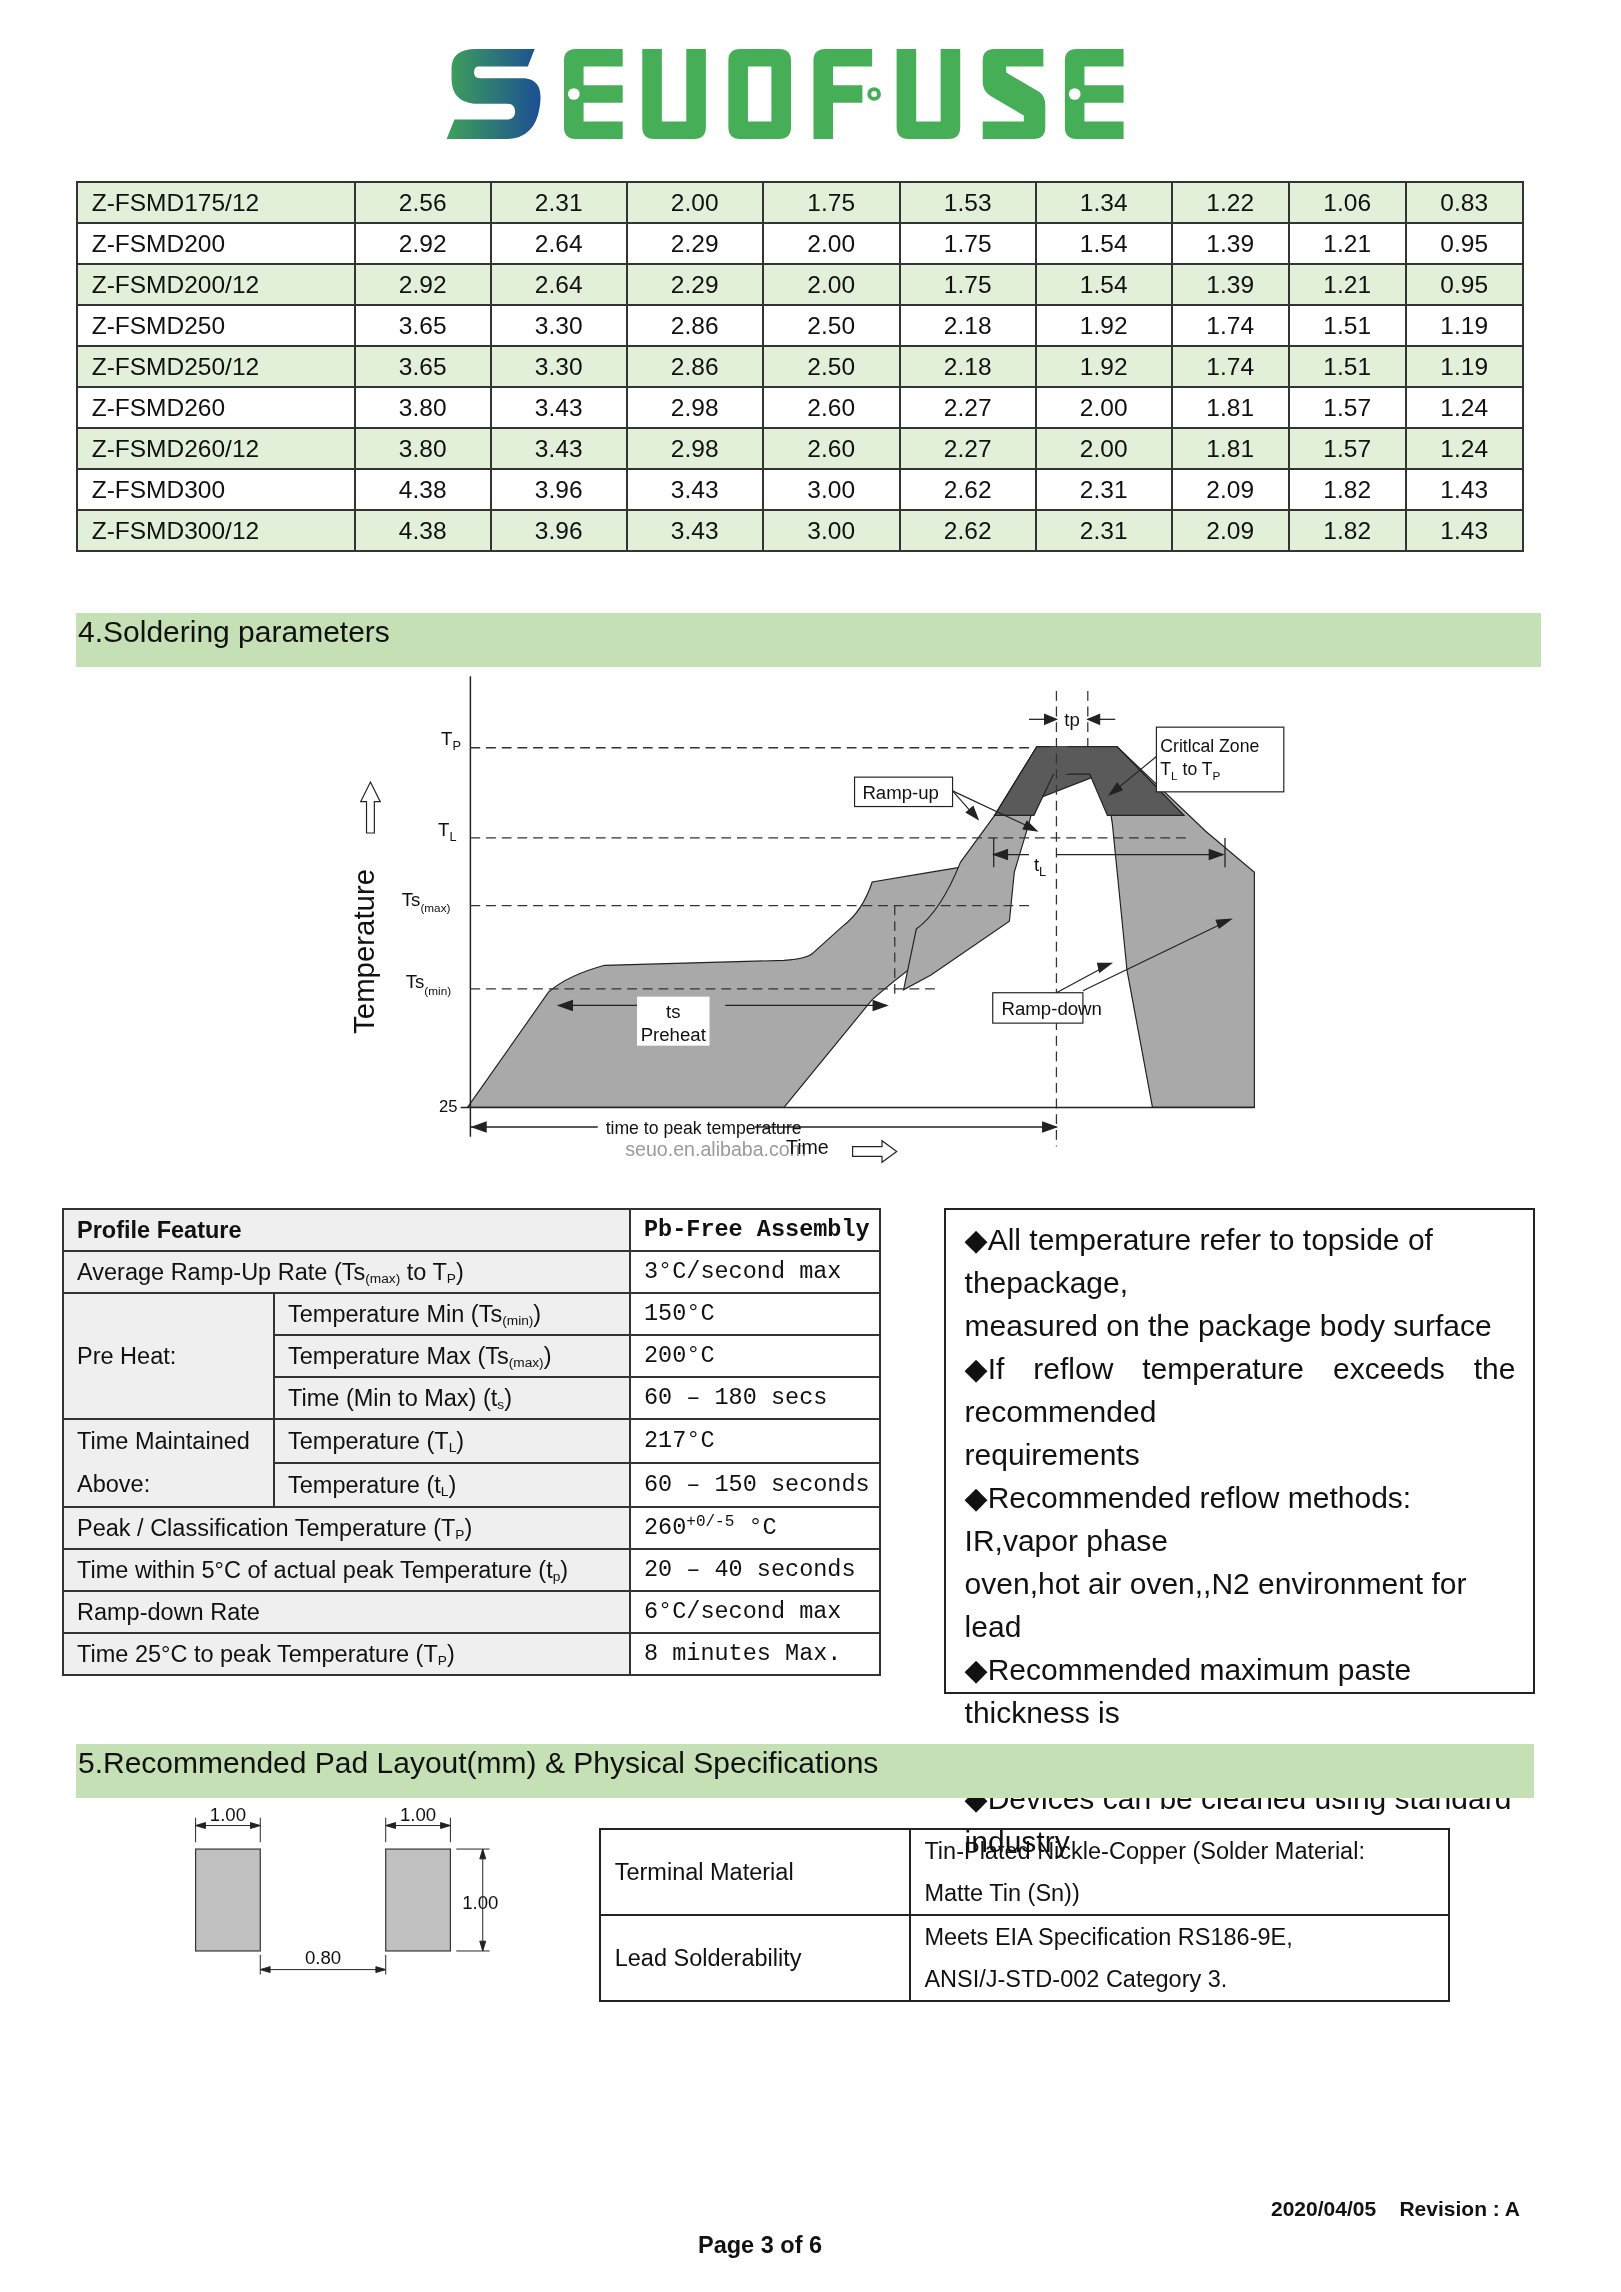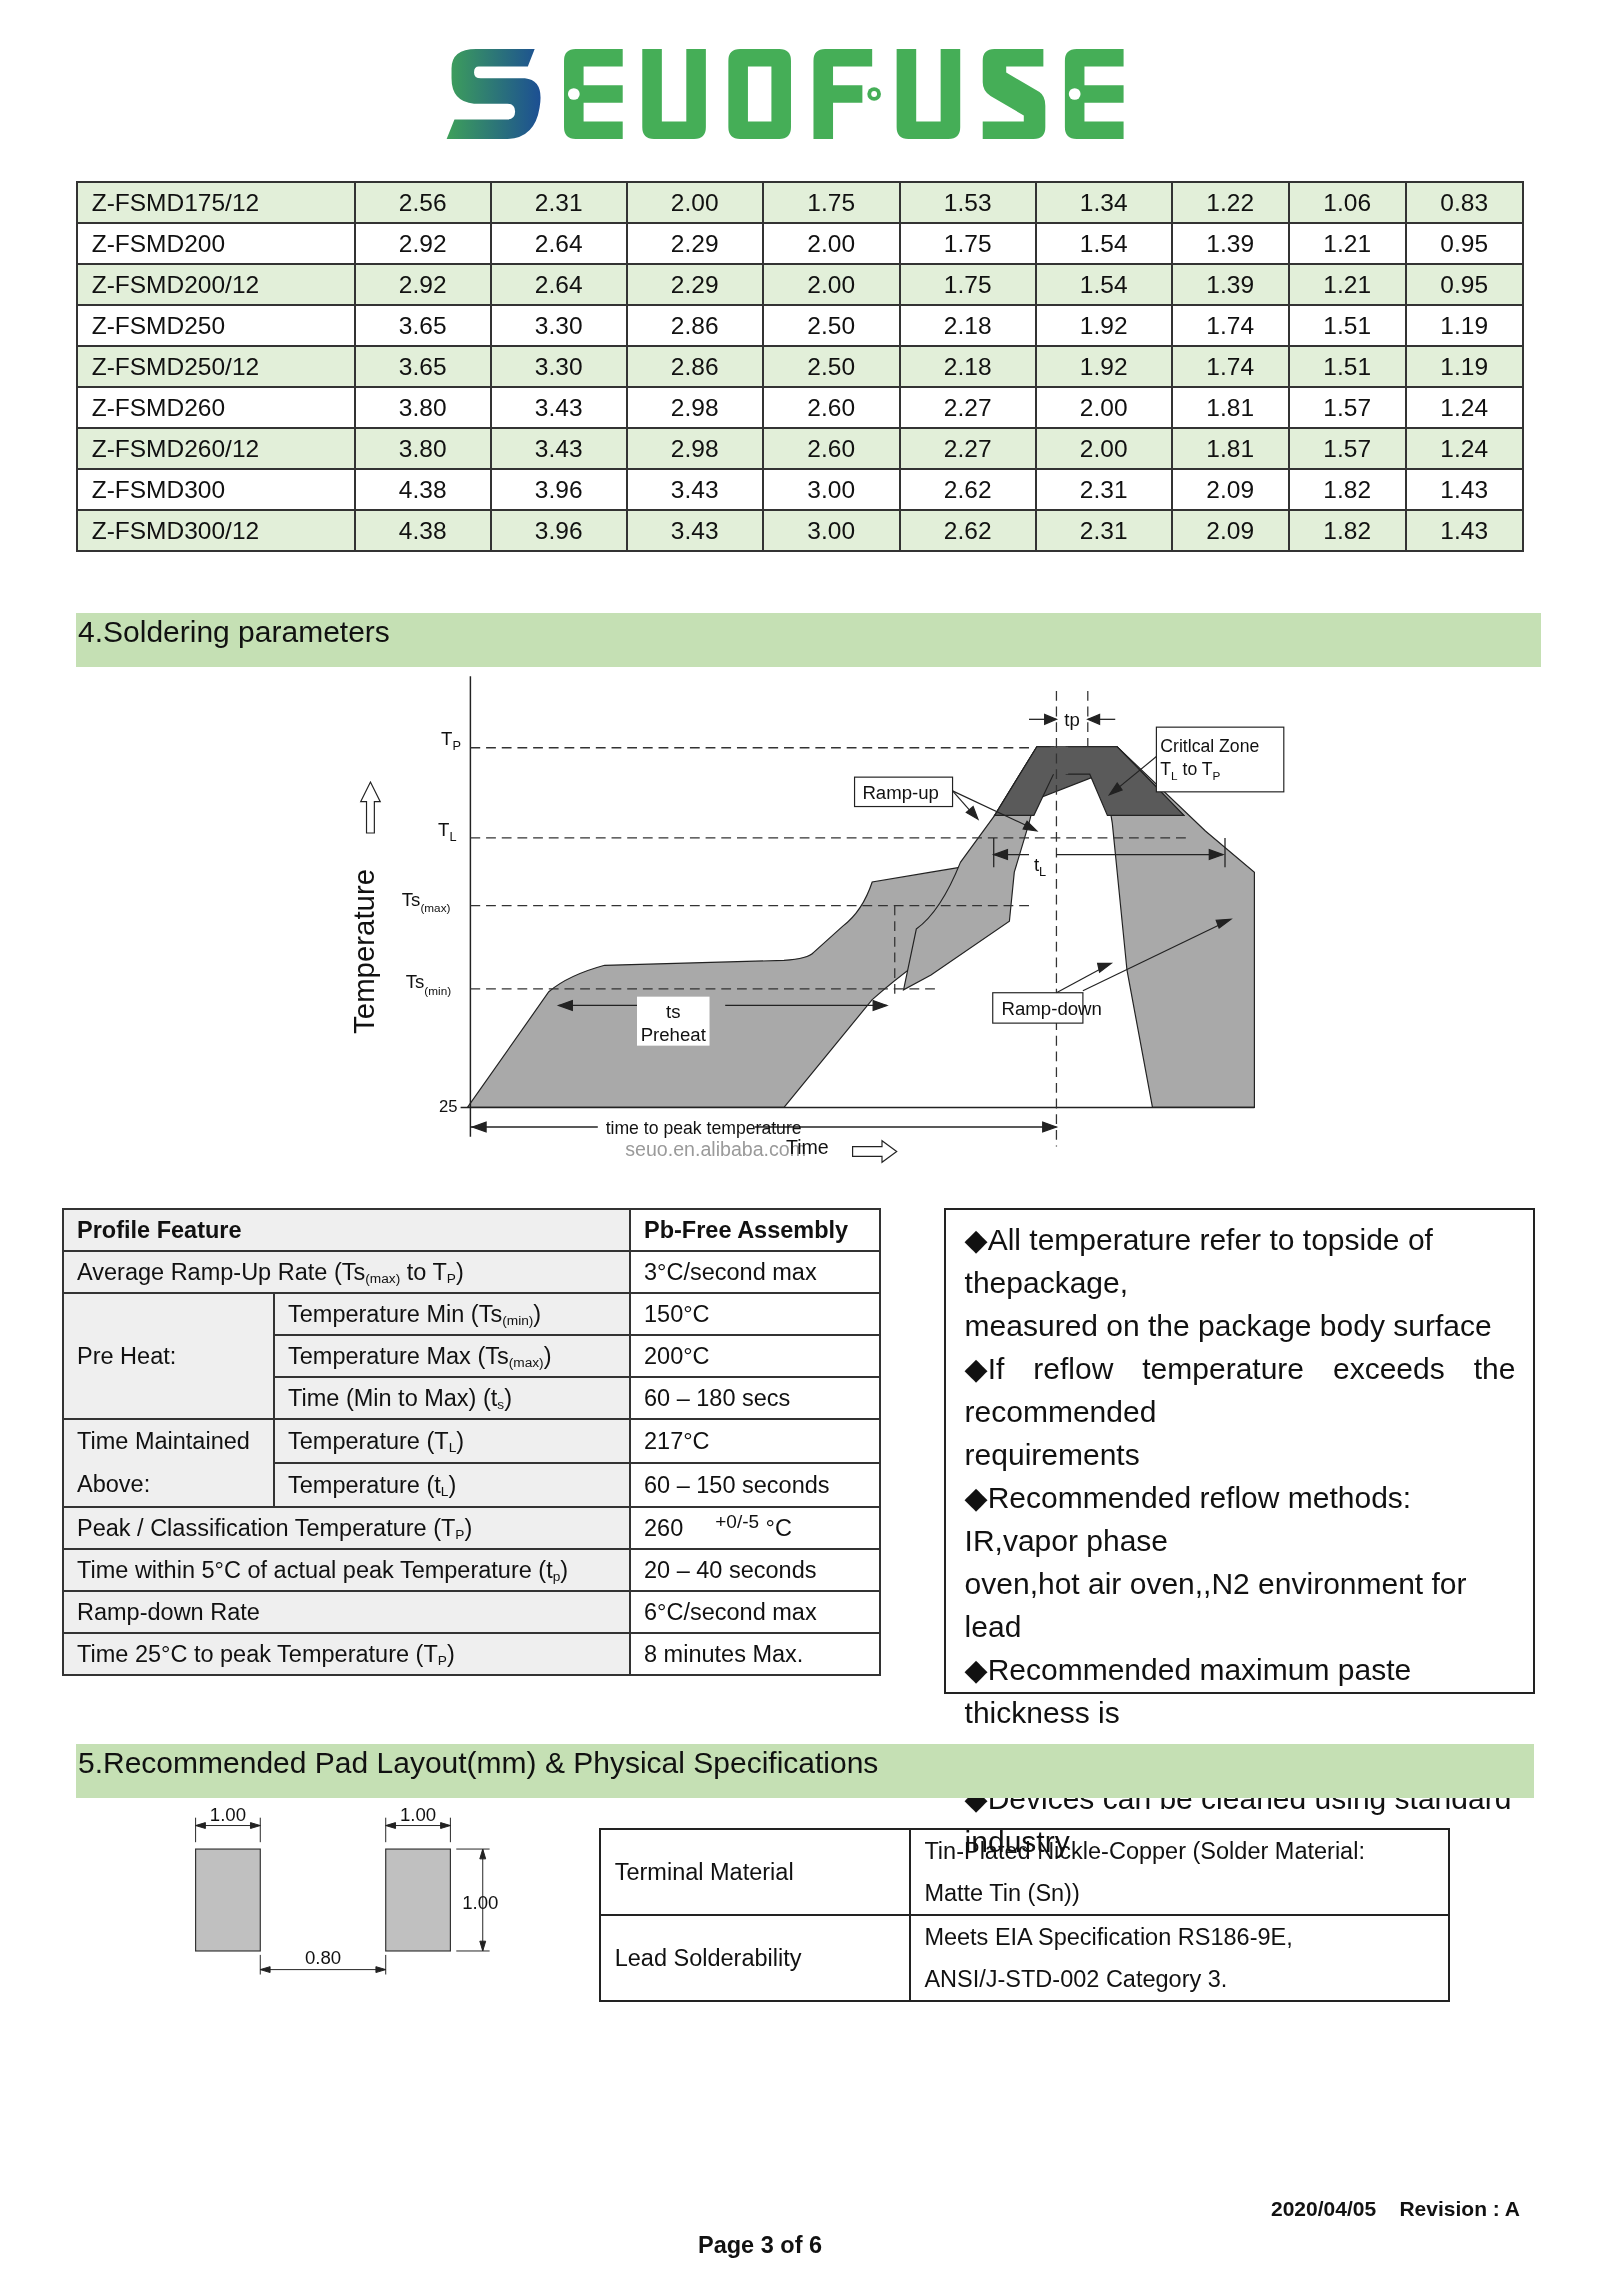--- a/index.html
+++ b/index.html
@@ -47,26 +47,26 @@
 
   
   #profile-table {
     position: absolute; left: 62px; top: 1208px; border-collapse: collapse;
     font-size: 23.5px; width: 819px;
   }
   #profile-table td {
     border: 2px solid #333; height: 40px; padding: 0 0 0 13px; line-height: 40px;
     background: #efefef;
   }
-  #profile-table td.val { background: #ffffff; width: 235px; }
+  #profile-table td.val { background: #ffffff; width: 235px; font-family: Liberation Mono, monospace; }
   #profile-table td.head { font-weight: bold; }
   #profile-table td.grp { width: 196px; vertical-align: middle; }
   #profile-table td.grp2 { vertical-align: top; line-height: 43px; }
   #profile-table sub { font-size: 13.7px; vertical-align: -2.9px; line-height: 0; }
-  #profile-table sup { font-size: 19px; vertical-align: 7.8px; line-height: 0; margin-left: 32px; }
+  #profile-table sup { font-size: 16px; vertical-align: 7.8px; line-height: 0; }
 
   
   #notes-box {
     position: absolute; left: 944px; top: 1208px; width: 591px; height: 486px;
     border: 2px solid #222; box-sizing: border-box; padding: 7.8px 17.6px 0 18.6px;
     font-size: 30px; line-height: 43px;
   }
   #notes-box p { margin: 0; }
   #notes-box .justify { display: flex; justify-content: space-between; }
 

